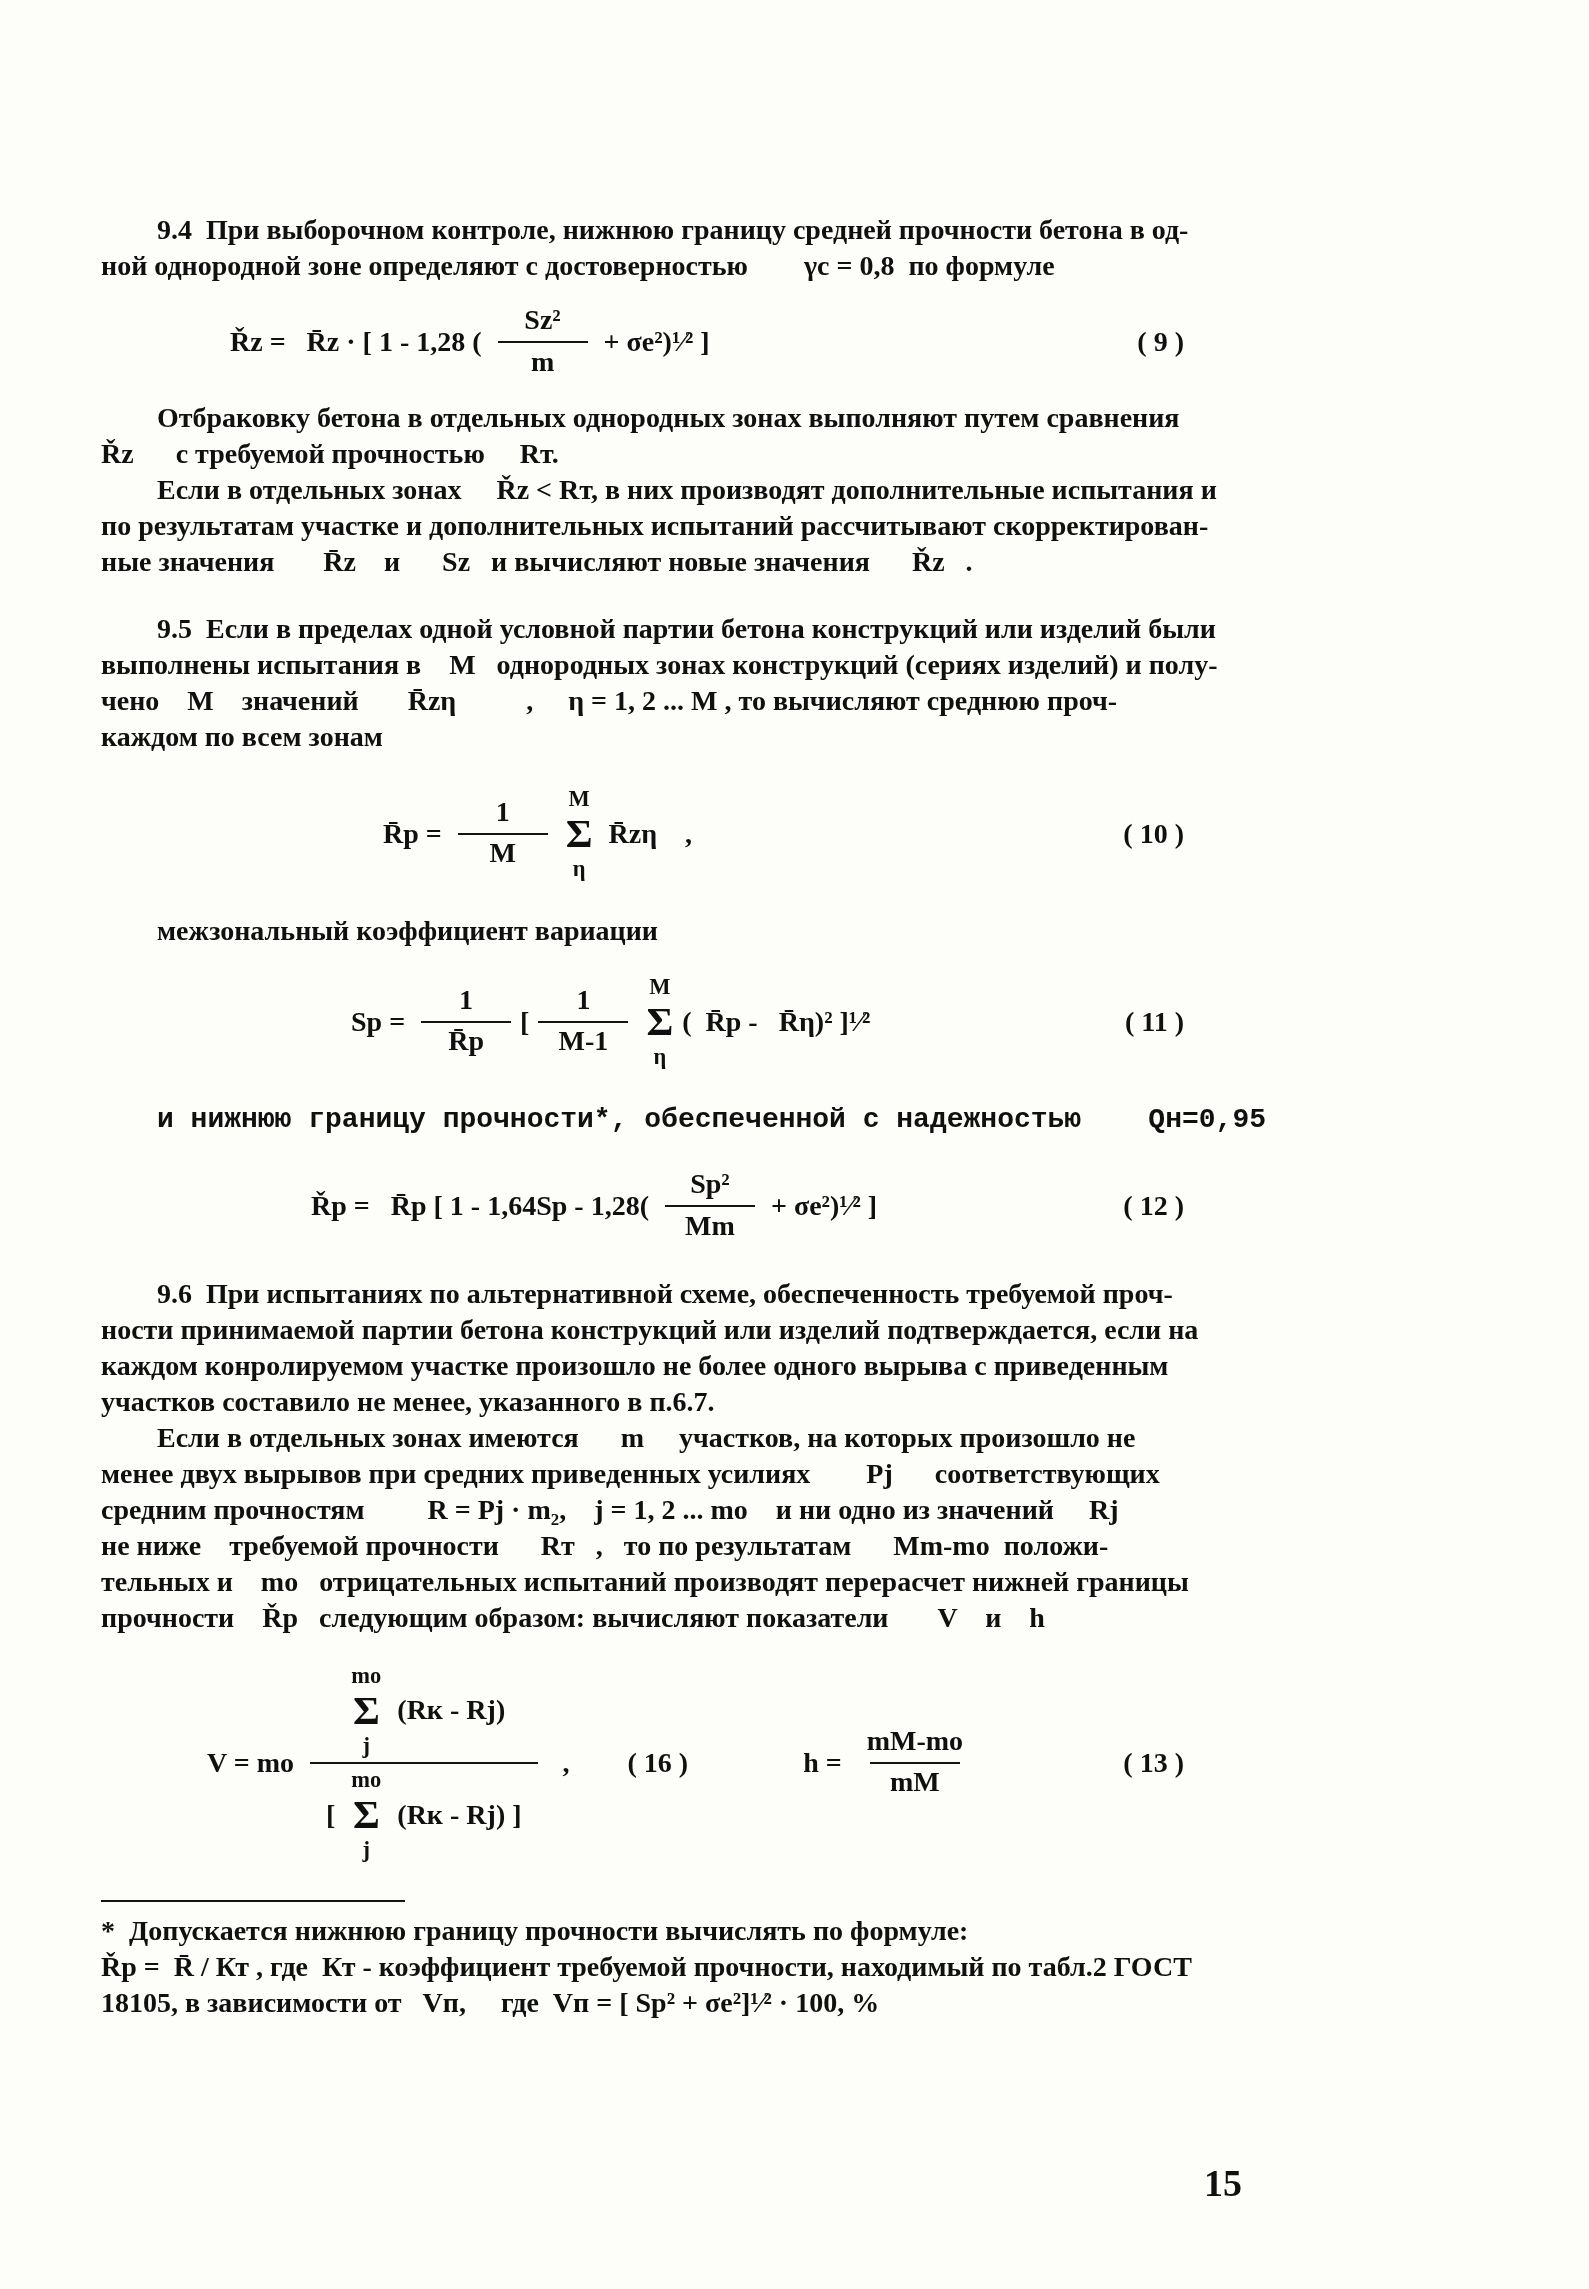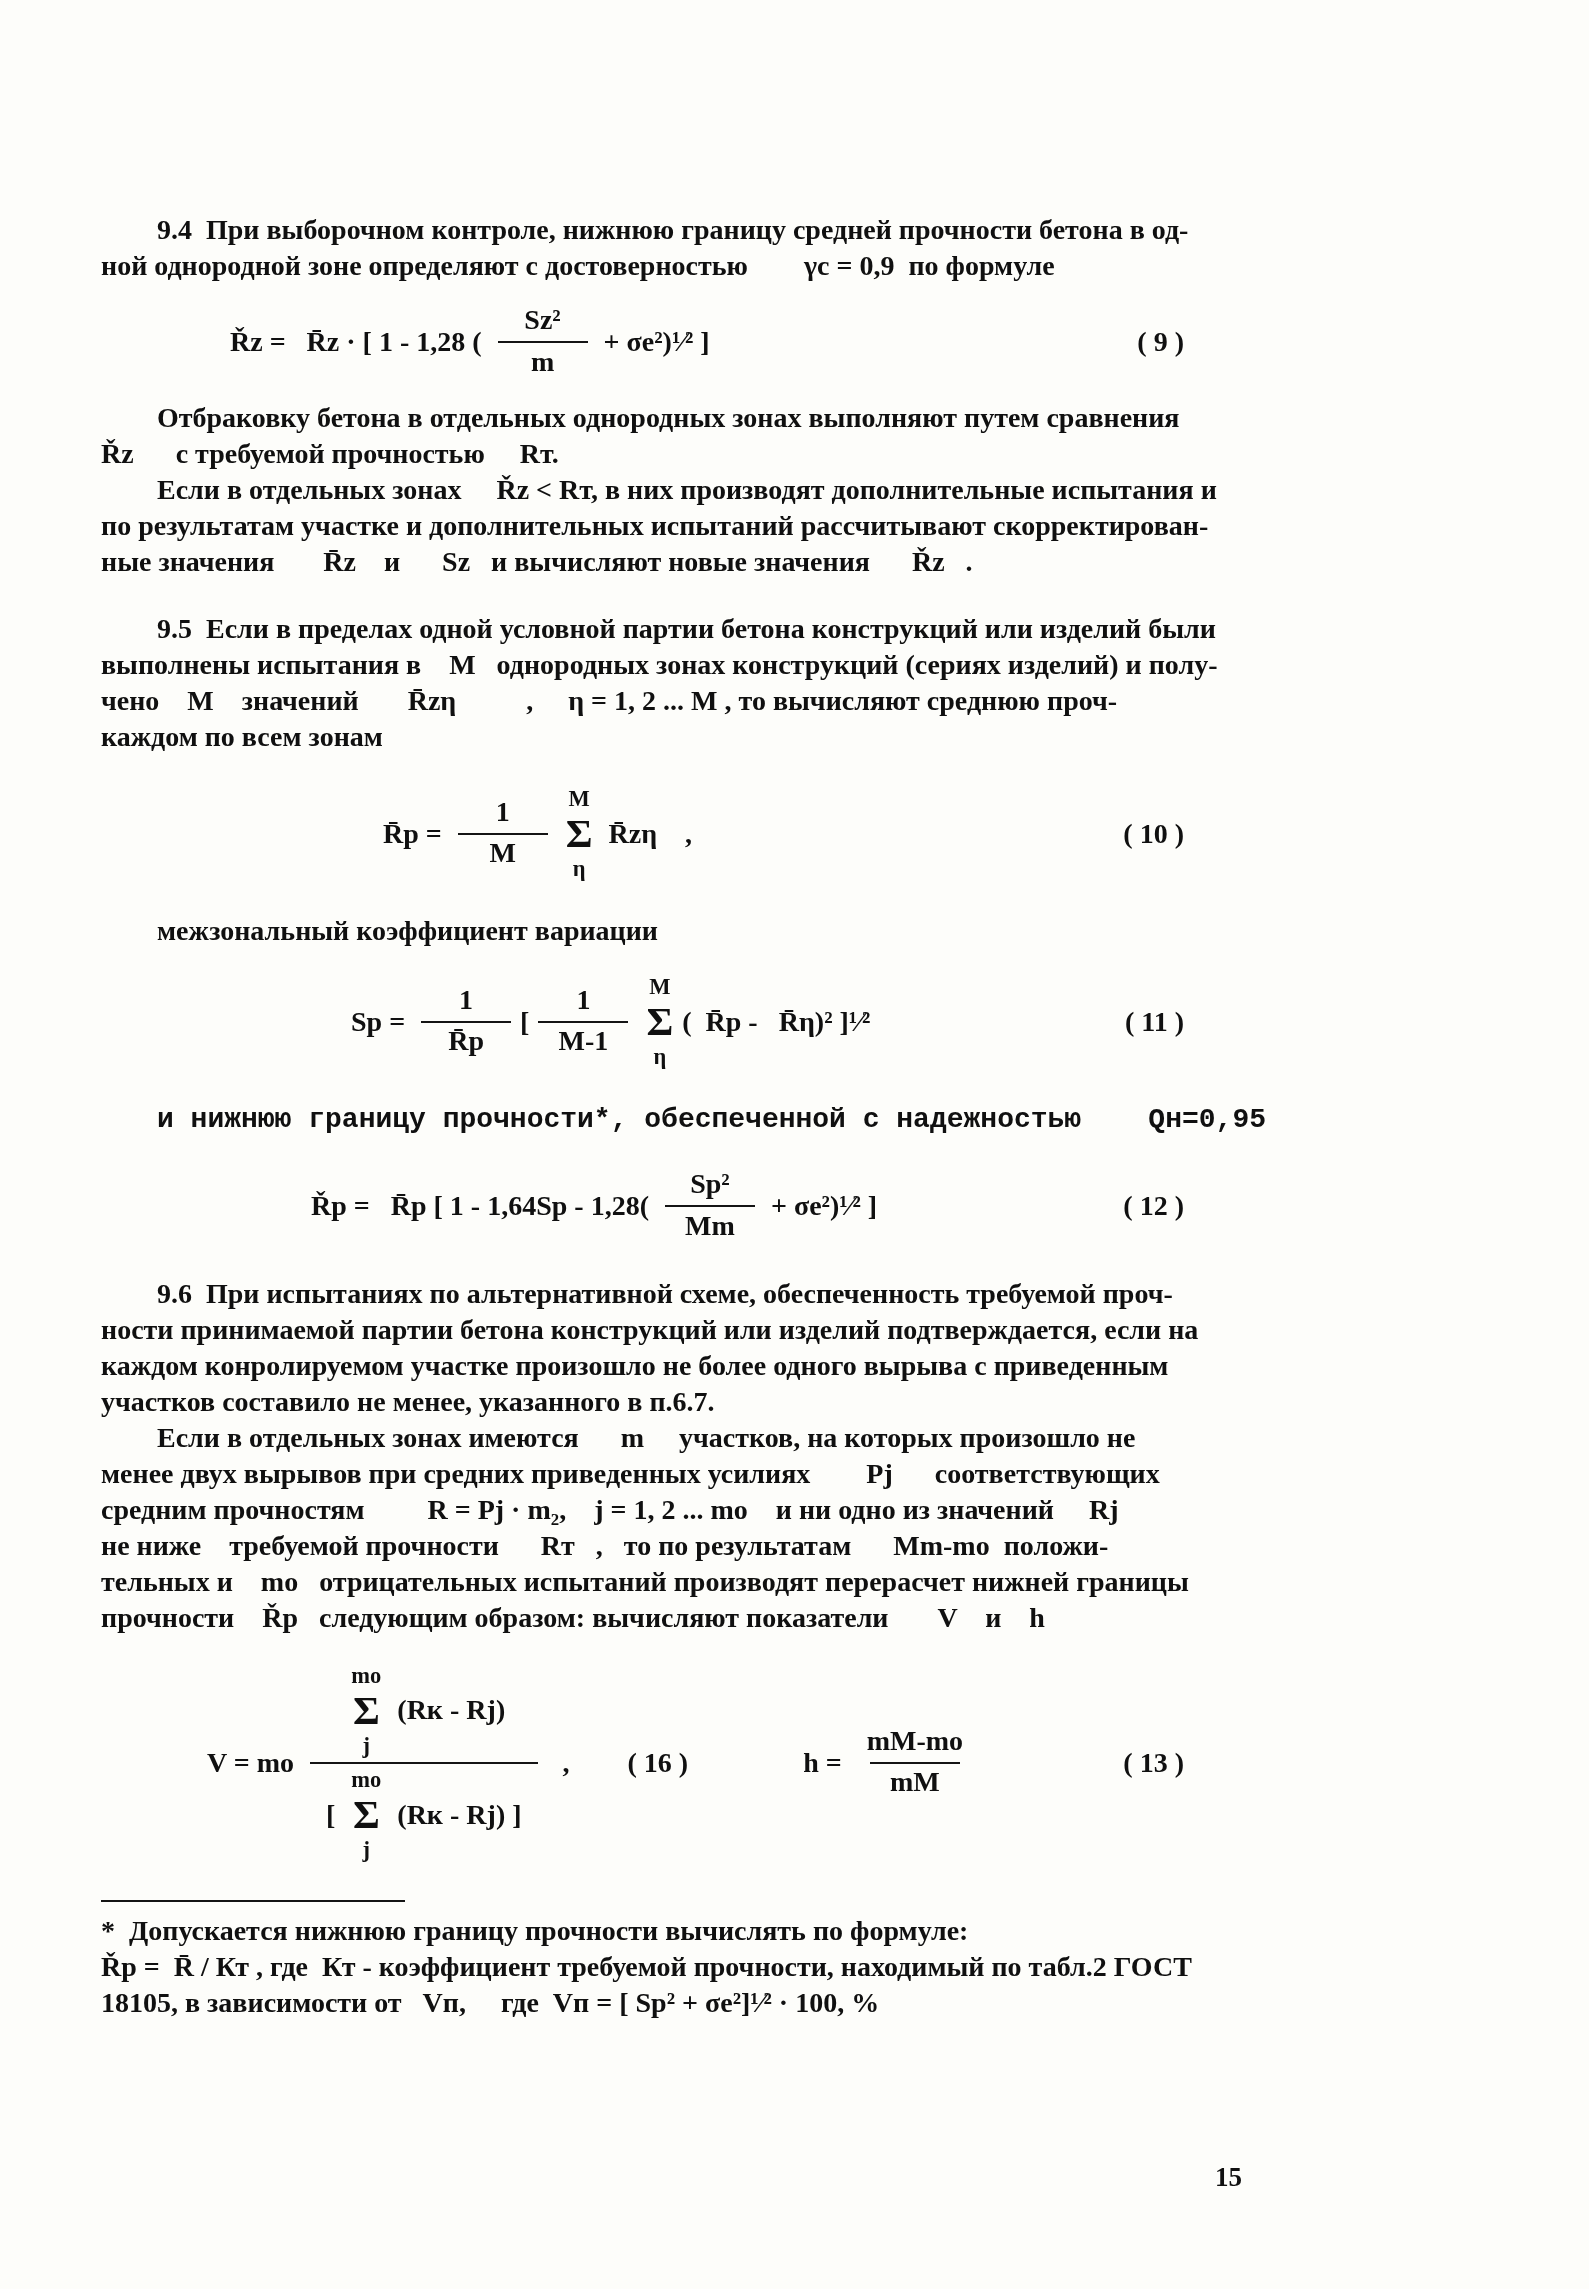--- a/index.html
+++ b/index.html
@@ -38,30 +38,30 @@
 
   .bigop { display:inline-flex; flex-direction:column; align-items:center; line-height:1; margin:0 9px; }
   .bigop .top, .bigop .bot { font-size:22.5px; line-height:25px; white-space:pre; }
   .bigop .sym { font-size:41px; line-height:45px; }
 
   .comma { margin-left:16px; }
   .fnum-inline { margin-left:58px; white-space:pre; }
   .f13 { margin-left:115px; }
 
   .footnote-rule { width:304px; border-top:2.7px solid #141414; margin:34px 0 10.8px; }
-  .page-number { position:absolute; right:176px; bottom:95px; font-size:27px; }
+  .page-number { position:absolute; right:176px; bottom:89px; font-size:38px; }
 </style>
 </head>
 <body>
 
 <div class="page">
 
   <section>
     <div class="txt indent">9.4  При выборочном контроле, нижнюю границу средней прочности бетона в од-</div>
-    <div class="txt">ной однородной зоне определяют с достоверностью        γс = 0,9  по формуле</div>
+    <div class="txt">ной однородной зоне определяют с достоверностью        γс = 0,8  по формуле</div>
   </section>
 
   <div class="formula-row fr9">
     <div class="formula">
       <span class="txt">Řz =   R̄z · [ 1 - 1,28 ( </span>
       <span class="frac">
         <span class="num">Sz²</span>
         <span class="den">m</span>
       </span>
       <span class="txt"> + σе²)¹⁄² ]</span>

